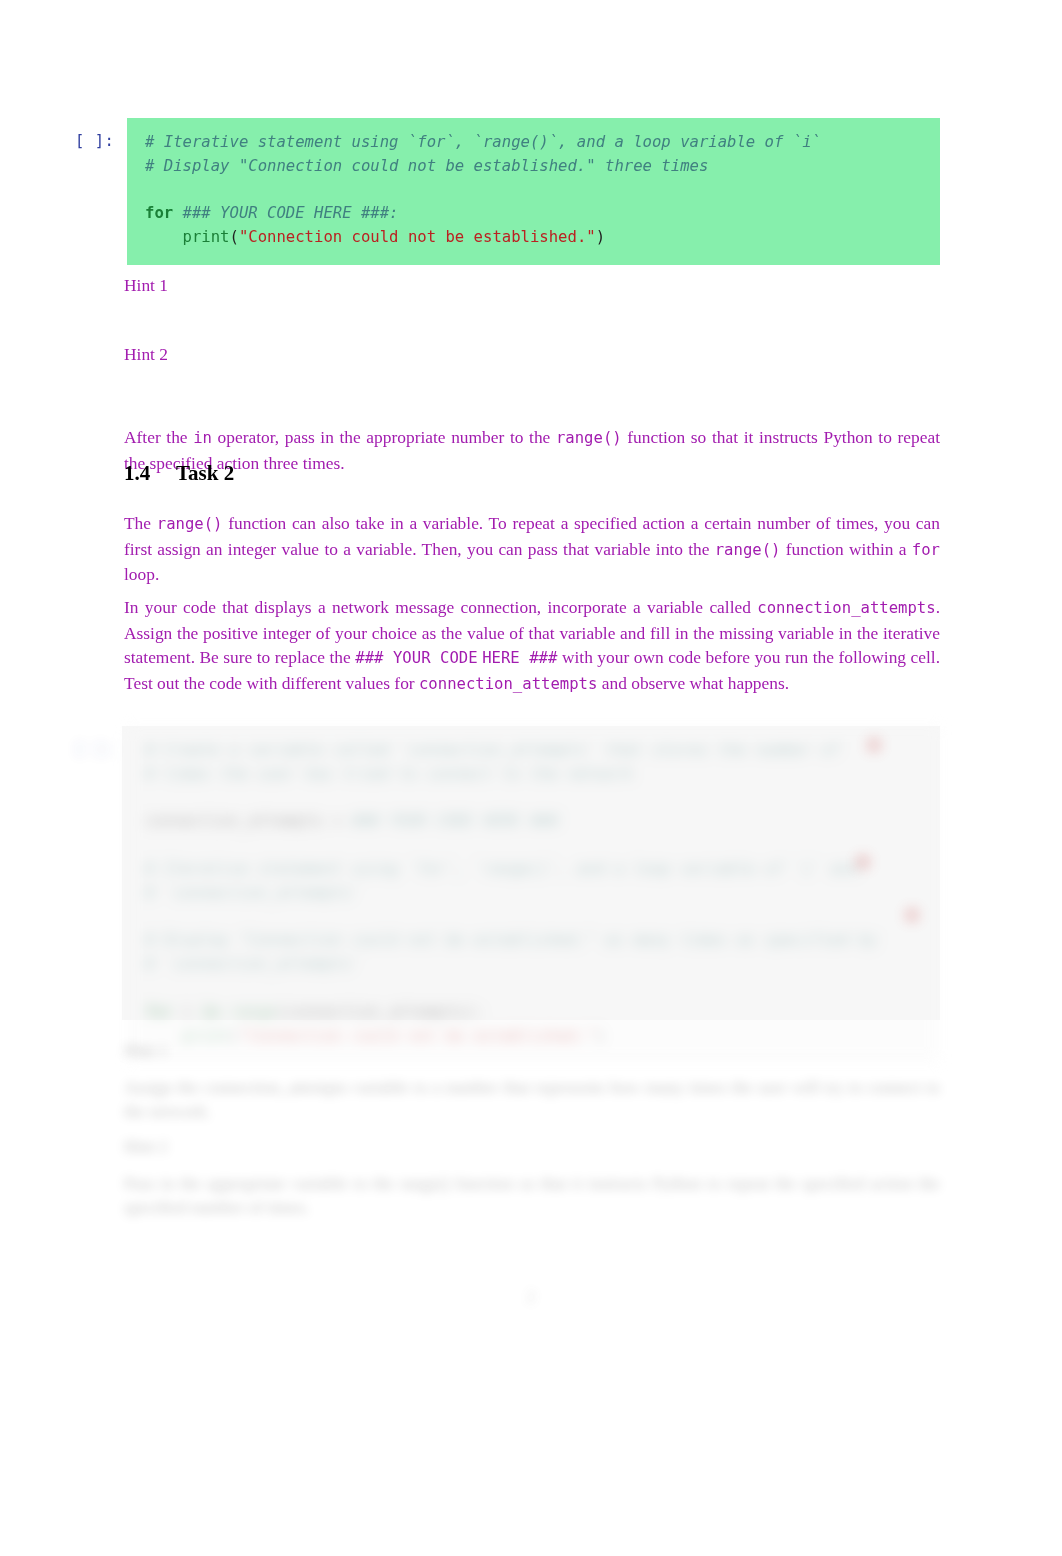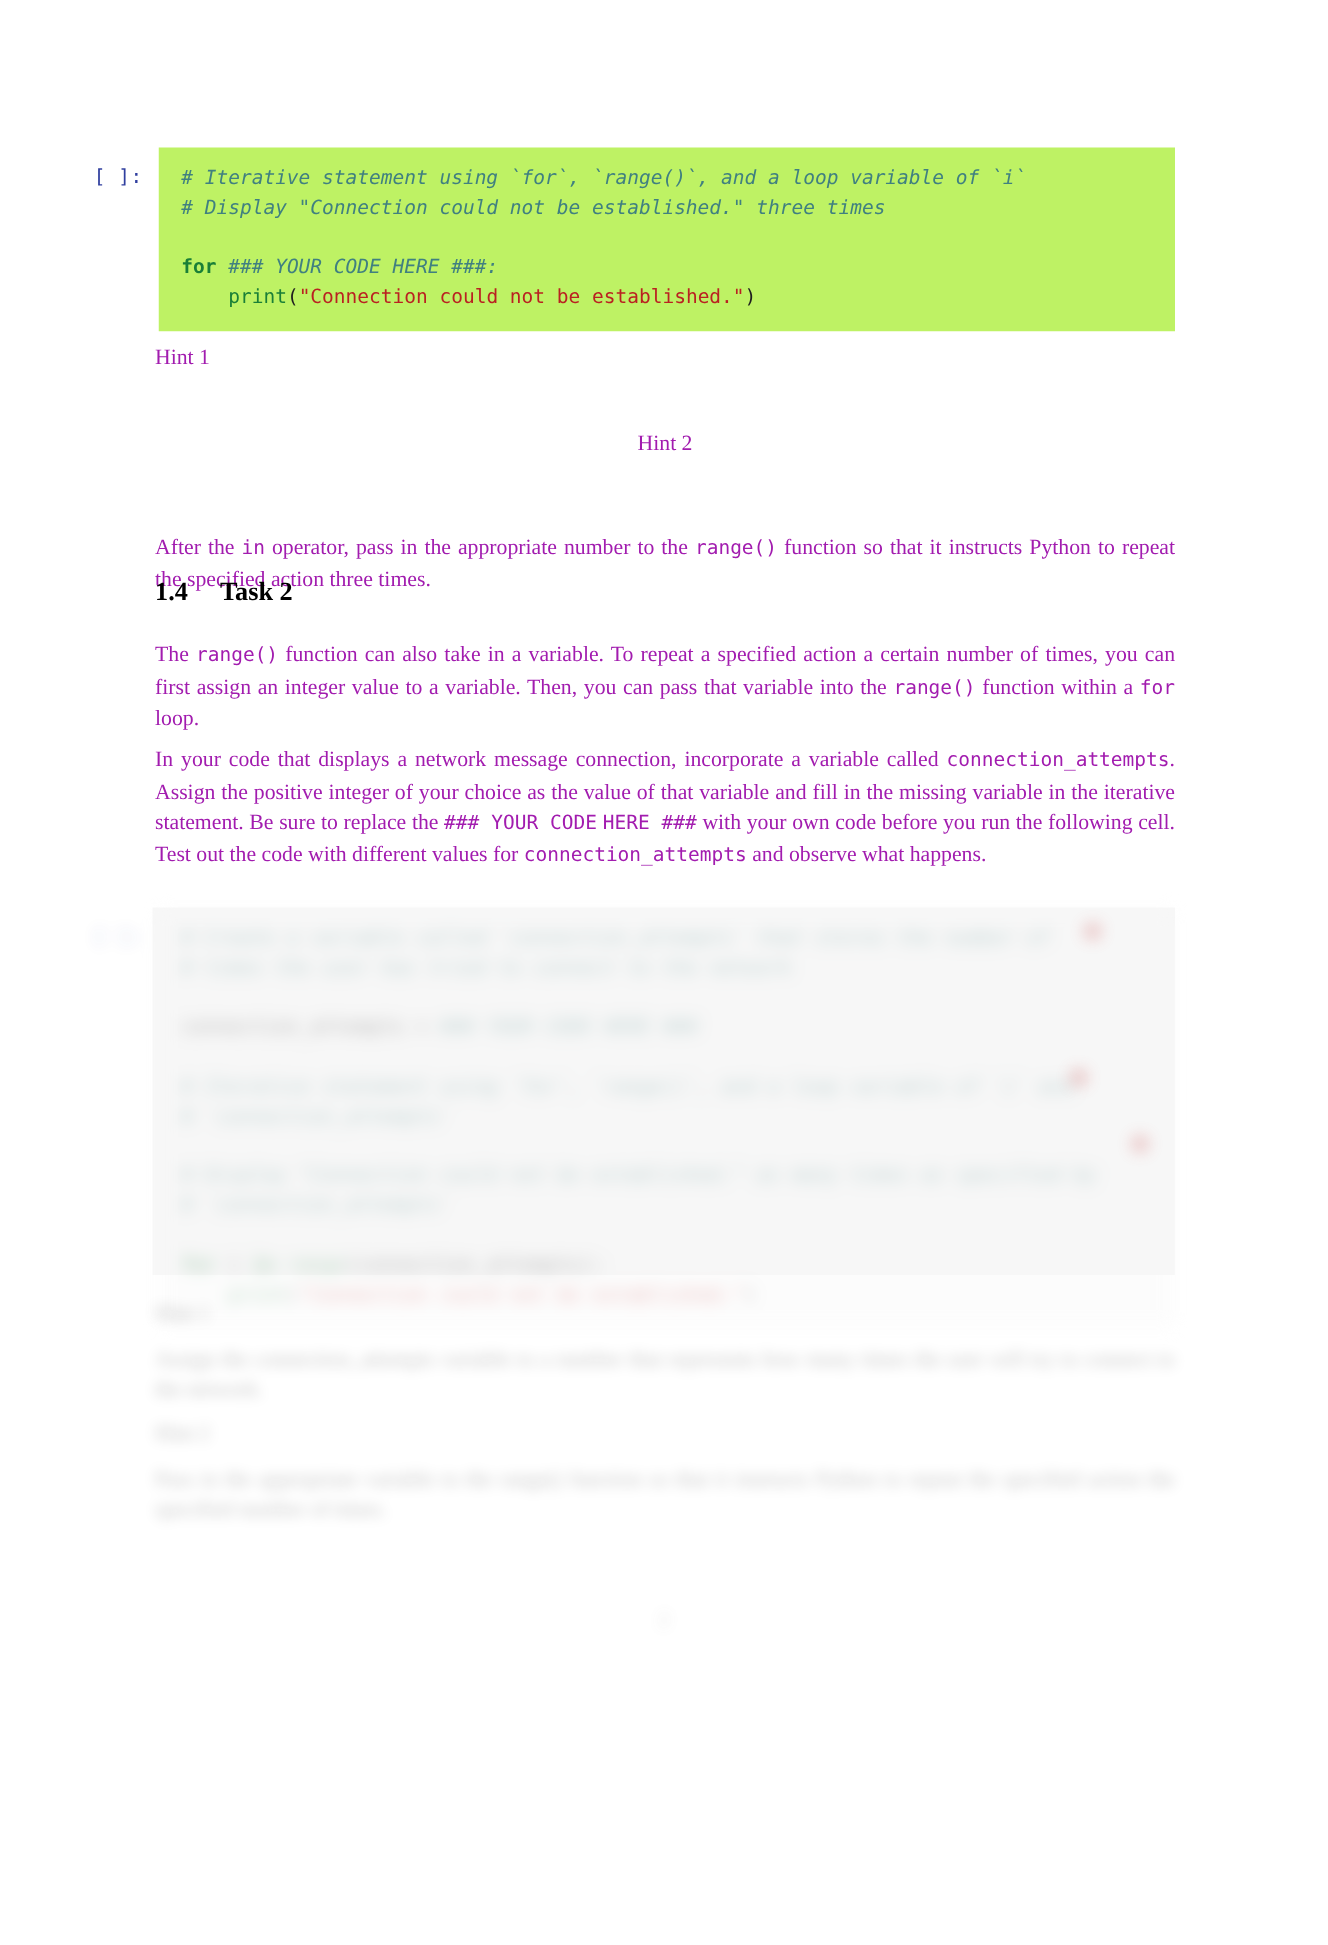--- a/index.html
+++ b/index.html
@@ -35,21 +35,21 @@
     flex: 0 0 52px;
     text-align: left;
     font-family: "DejaVu Sans Mono", "Liberation Mono", monospace;
     font-size: 15.5px;
     color: #303f9f;
     letter-spacing: 0.5px;
     padding-top: 14px;
     white-space: pre;
   }
   .cell-body {
-    background: #bef264;
+    background: #86efac;
     padding: 13px 18px 15px 18px;
     box-sizing: border-box;
   }
   .code {
     font-family: "DejaVu Sans Mono", "Liberation Mono", monospace;
     font-size: 15.6px;
     line-height: 23.8px;
     white-space: pre;
     margin: 0;
   }
@@ -119,21 +119,21 @@
       <pre class="code" id="code1"><span class="tok-comment"># Iterative statement using `for`, `range()`, and a loop variable of `i`</span>
 <span class="tok-comment"># Display "Connection could not be established." three times</span>
 <span class="tok-plain"></span>
 <span class="tok-kw">for</span><span class="tok-plain"> </span><span class="tok-comment">### YOUR CODE HERE ###:</span>
 <span class="tok-plain">    </span><span class="tok-fn">print</span><span class="tok-plain">(</span><span class="tok-str">"Connection could not be established."</span><span class="tok-plain">)</span></pre>
     </div>
   </div>
 
   <div class="prose" style="top:273px;">Hint 1</div>
 
-  <div class="prose" style="top:342px;text-align:center;">Hint 2</div>
+  <div class="prose" style="top:342px;">Hint 2</div>
   <div class="prose just" style="top:377px;margin-top:48px;" id="hint2body"><span>After the </span><span class="mono">in</span><span> operator, pass in the appropriate number to the </span><span class="mono">range()</span><span> function so that it instructs Python to repeat the specified action three times.</span></div>
 
   <h2 class="heading" style="top:461px;">
     <span class="num">1.4</span><span>Task 2</span>
   </h2>
 
   <div class="prose just" style="top:511px;" id="para1"><span>The </span><span class="mono">range()</span><span> function can also take in a variable. To repeat a specified action a certain number of times, you can first assign an integer value to a variable. Then, you can pass that variable into the </span><span class="mono">range()</span><span> function within a </span><span class="mono">for</span><span> loop.</span></div>
 
   <div class="prose just" style="top:595px;" id="para2"><span>In your code that displays a network message connection, incorporate a variable called </span><span class="mono">connection_attempts</span><span>. Assign the positive integer of your choice as the value of that variable and fill in the missing variable in the iterative statement. Be sure to replace the </span><span class="mono">### YOUR CODE</span><span> </span><span class="mono">HERE ###</span><span> with your own code before you run the following cell. Test out the code with different values for </span><span class="mono">connection_attempts</span><span> and observe what happens.</span></div>
 

